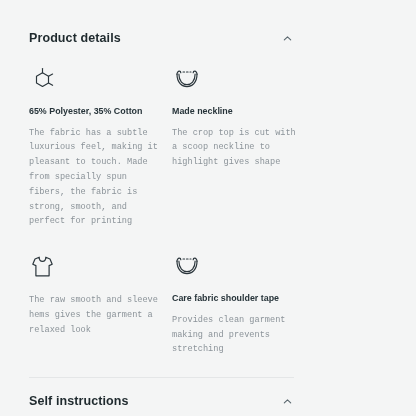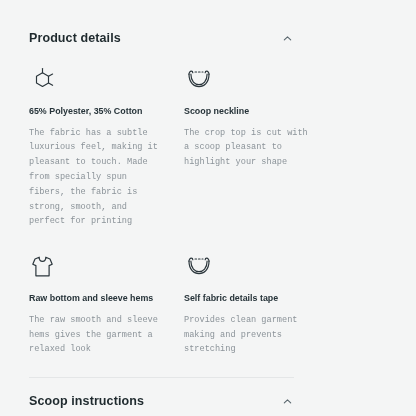--- a/index.html
+++ b/index.html
@@ -40,21 +40,21 @@
     height: 13px;
     display: block;
     flex: 0 0 auto;
   }
   .chevron svg { display:block; }
 
   
   .feature-grid {
     display: grid;
     grid-template-columns: 143px 143px;
-    column-gap: 12px;
+    column-gap: 0px;
   }
   .feature-row-1 { margin-top: 19px; }
   .feature-row-2 { margin-top: 22px; }
 
   .feature {
     padding-right: 12px;
   }
   .feature-icon {
     height: 30px;
     margin-bottom: 12px;
@@ -144,59 +144,58 @@
     <div class="feature">
       <div class="feature-icon">
         <svg width="30" height="28" viewBox="0 0 30 28" fill="none">
           <path d="M5.0 8.2 C5.0 16.6 10.0 20.6 15.0 20.6 C20.0 20.6 25.0 16.6 25.0 8.2" stroke="#2b363c" stroke-width="1.2" stroke-linecap="round"></path>
           <path d="M6.9 8.2 C6.9 15.2 10.9 18.7 15.0 18.7 C19.1 18.7 23.1 15.2 23.1 8.2" stroke="#2b363c" stroke-width="1.2" stroke-linecap="round"></path>
           <path d="M5.0 8.2 C5.0 6.4 6.1 5.2 7.3 5.2 C8.2 5.2 8.8 5.8 8.8 6.7" stroke="#2b363c" stroke-width="1.2" stroke-linecap="round"></path>
           <path d="M25.0 8.2 C25.0 6.4 23.9 5.2 22.7 5.2 C21.8 5.2 21.2 5.8 21.2 6.7" stroke="#2b363c" stroke-width="1.2" stroke-linecap="round"></path>
           <path d="M11.0 6.0 L19.0 6.0" stroke="#2b363c" stroke-width="1.1" stroke-linecap="round" stroke-dasharray="1.6 1.9"></path>
         </svg>
       </div>
-      <div class="feature-title">Scoop neckline</div>
-      <div class="feature-desc">The crop top is cut with a scoop pleasant to highlight your shape</div>
+      <div class="feature-title">Made neckline</div>
+      <div class="feature-desc">The crop top is cut with a scoop neckline to highlight gives shape</div>
     </div>
 
   </div>
 
   <div class="feature-grid feature-row-2">
 
     <div class="feature">
       <div class="feature-icon">
         <svg width="28" height="28" viewBox="0 0 28 28" fill="none">
           <path d="M10.2 4.2 L6.0 6.0 L3.8 11.2 L6.9 12.6 L6.9 22.8 L20.1 22.8 L20.1 12.6 L23.2 11.2 L21.0 6.0 L16.8 4.2
                    C16.8 7.0 15.5 8.4 13.5 8.4 C11.5 8.4 10.2 7.0 10.2 4.2 Z" stroke="#2b363c" stroke-width="1.2" stroke-linejoin="round"></path>
         </svg>
       </div>
-      <div class="feature-title">Raw bottom and sleeve hems</div>
       <div class="feature-desc">The raw smooth and sleeve hems gives the garment a relaxed look</div>
     </div>
 
     <div class="feature">
       <div class="feature-icon">
         <svg width="30" height="28" viewBox="0 0 30 28" fill="none">
           <path d="M5.0 8.2 C5.0 16.6 10.0 20.6 15.0 20.6 C20.0 20.6 25.0 16.6 25.0 8.2" stroke="#2b363c" stroke-width="1.2" stroke-linecap="round"></path>
           <path d="M6.9 8.2 C6.9 15.2 10.9 18.7 15.0 18.7 C19.1 18.7 23.1 15.2 23.1 8.2" stroke="#2b363c" stroke-width="1.2" stroke-linecap="round"></path>
           <path d="M5.0 8.2 C5.0 6.4 6.1 5.2 7.3 5.2 C8.2 5.2 8.8 5.8 8.8 6.7" stroke="#2b363c" stroke-width="1.2" stroke-linecap="round"></path>
           <path d="M25.0 8.2 C25.0 6.4 23.9 5.2 22.7 5.2 C21.8 5.2 21.2 5.8 21.2 6.7" stroke="#2b363c" stroke-width="1.2" stroke-linecap="round"></path>
           <path d="M11.0 6.0 L19.0 6.0" stroke="#2b363c" stroke-width="1.1" stroke-linecap="round" stroke-dasharray="1.6 1.9"></path>
         </svg>
       </div>
-      <div class="feature-title">Self fabric details tape</div>
+      <div class="feature-title">Care fabric shoulder tape</div>
       <div class="feature-desc">Provides clean garment making and prevents stretching</div>
     </div>
 
   </div>
 
   <div class="divider"></div>
 
   <div class="section-header">
-    <span class="section-title">Scoop instructions</span>
+    <span class="section-title">Self instructions</span>
     <span class="chevron">
       <svg width="13" height="13" viewBox="0 0 13 13" fill="none">
         <path d="M3.3 7.9 L6.5 4.8 L9.7 7.9" stroke="#5a676e" stroke-width="1.1" stroke-linecap="round" stroke-linejoin="round"></path>
       </svg>
     </span>
   </div>
 
   <div class="care-symbols">
 
     <div class="care-symbol">

